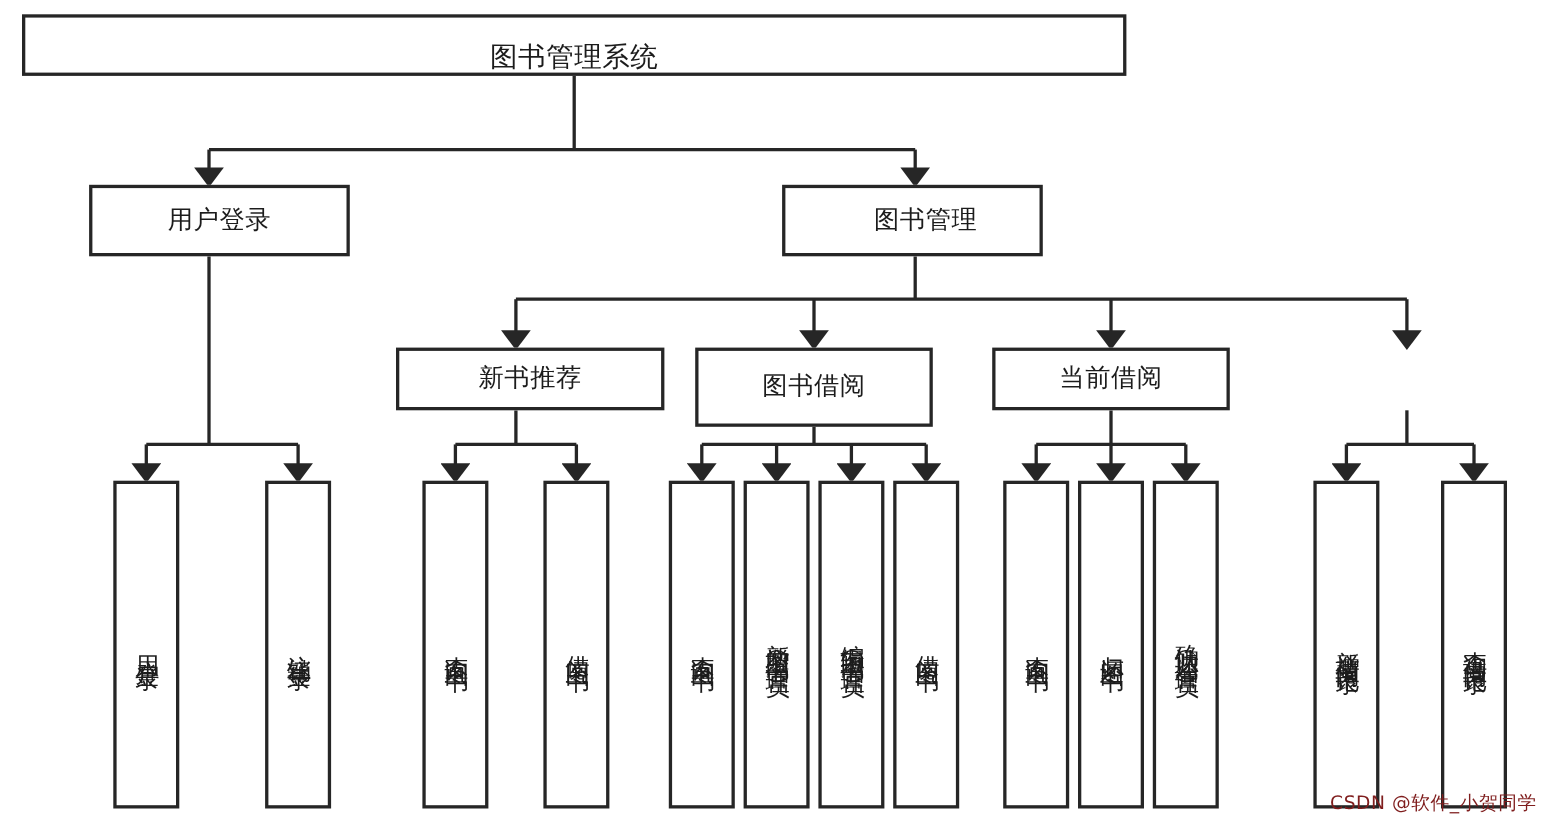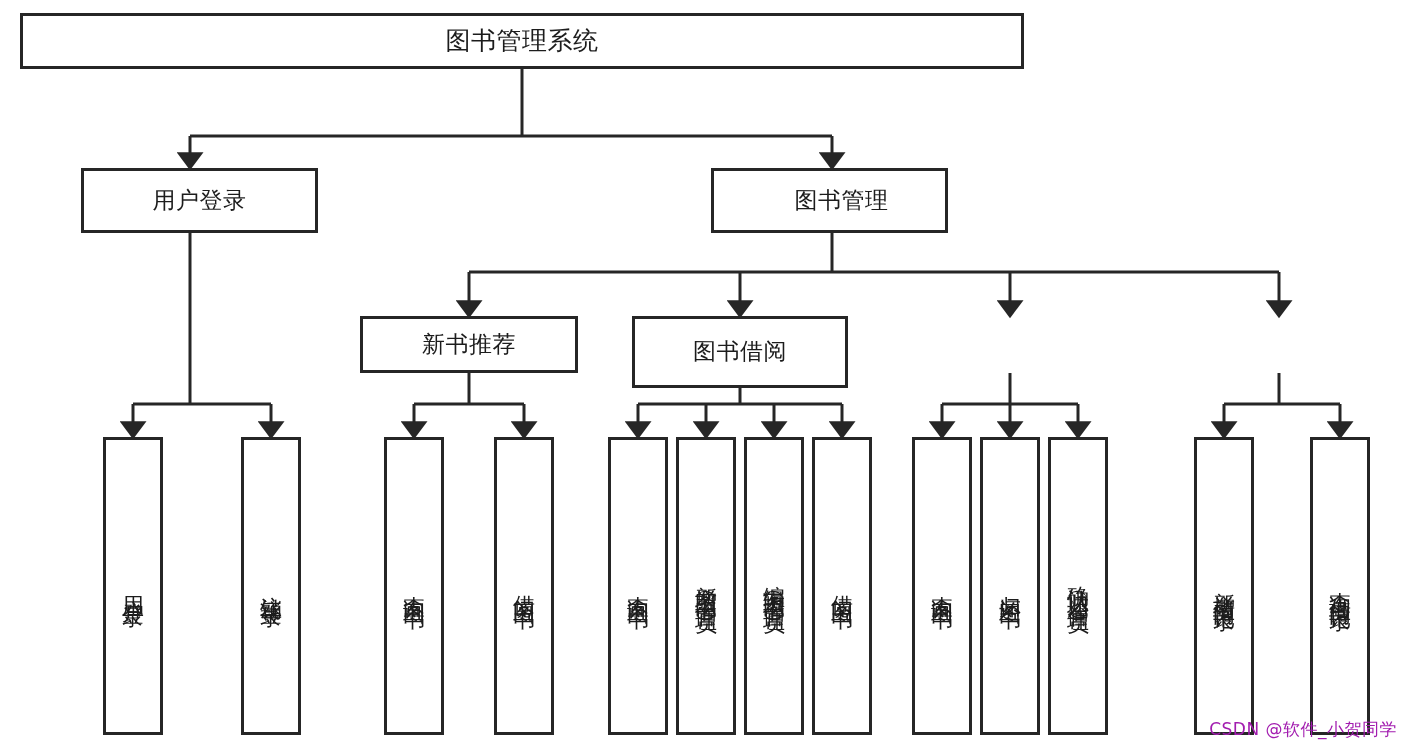--- a/index.html
+++ b/index.html
@@ -66,21 +66,21 @@
     line-height: 1.0;
     letter-spacing: 4px;
     white-space: nowrap;
     max-height: 100%;
   }
   #watermark {
     position: absolute;
     right: 8px;
     bottom: 6px;
     font-size: 17px;
-    color: #a21caf;
+    color: #7f1d1d;
     letter-spacing: 0.5px;
     white-space: nowrap;
     pointer-events: none;
   }
 </style>
 </head>
 <body>
 
 <div id="diagram-root">
 
@@ -127,37 +127,40 @@
       <path d="M1010,404 L1010,429" marker-end="url(#arrowhead)"></path>
       <path d="M1078,404 L1078,429" marker-end="url(#arrowhead)"></path>
 
       <path d="M1279,373 L1279,404"></path>
       <path d="M1224,404 L1340,404"></path>
       <path d="M1224,404 L1224,429" marker-end="url(#arrowhead)"></path>
       <path d="M1340,404 L1340,429" marker-end="url(#arrowhead)"></path>
     </g>
   </svg>
 
-  <div class="node root" style="left:20px; top:13px; width:1004px; height:56px;">
+  <div class="node root" style="left:20px; top:13px; width:1004px; height:56px;align-items:flex-end;">
     <span class="node-label">图书管理系统</span>
   </div>
 
   <div class="node lvl2" style="left:81px; top:168px; width:237px; height:65px;">
     <span class="node-label">用户登录</span>
   </div>
   <div class="node lvl2" style="left:711px; top:168px; width:237px; height:65px;padding-left:24px;">
     <span class="node-label">图书管理</span>
   </div>
 
-  <div class="node lvl3" style="left:360px; top:316px; width:218px; height:57px;">
+  <div class="node lvl3" style="left:360px; top:316px; width:244px; height:57px;">
     <span class="node-label">新书推荐</span>
   </div>
   <div class="node lvl3" style="left:632px; top:316px; width:216px; height:72px;">
     <span class="node-label">图书借阅</span>
   </div>
+  <div class="node lvl3" style="left:902px; top:316px; width:216px; height:57px;">
+    <span class="node-label">当前借阅</span>
+  </div>
 
   <div class="node leaf" style="left:103px; top:437px; width:60px; height:298px;">
     <span class="node-label">用户登录</span>
   </div>
   <div class="node leaf" style="left:241px; top:437px; width:60px; height:298px;">
     <span class="node-label">注销登录</span>
   </div>
 
   <div class="node leaf" style="left:384px; top:437px; width:60px; height:298px;">
     <span class="node-label">查询图书</span>

